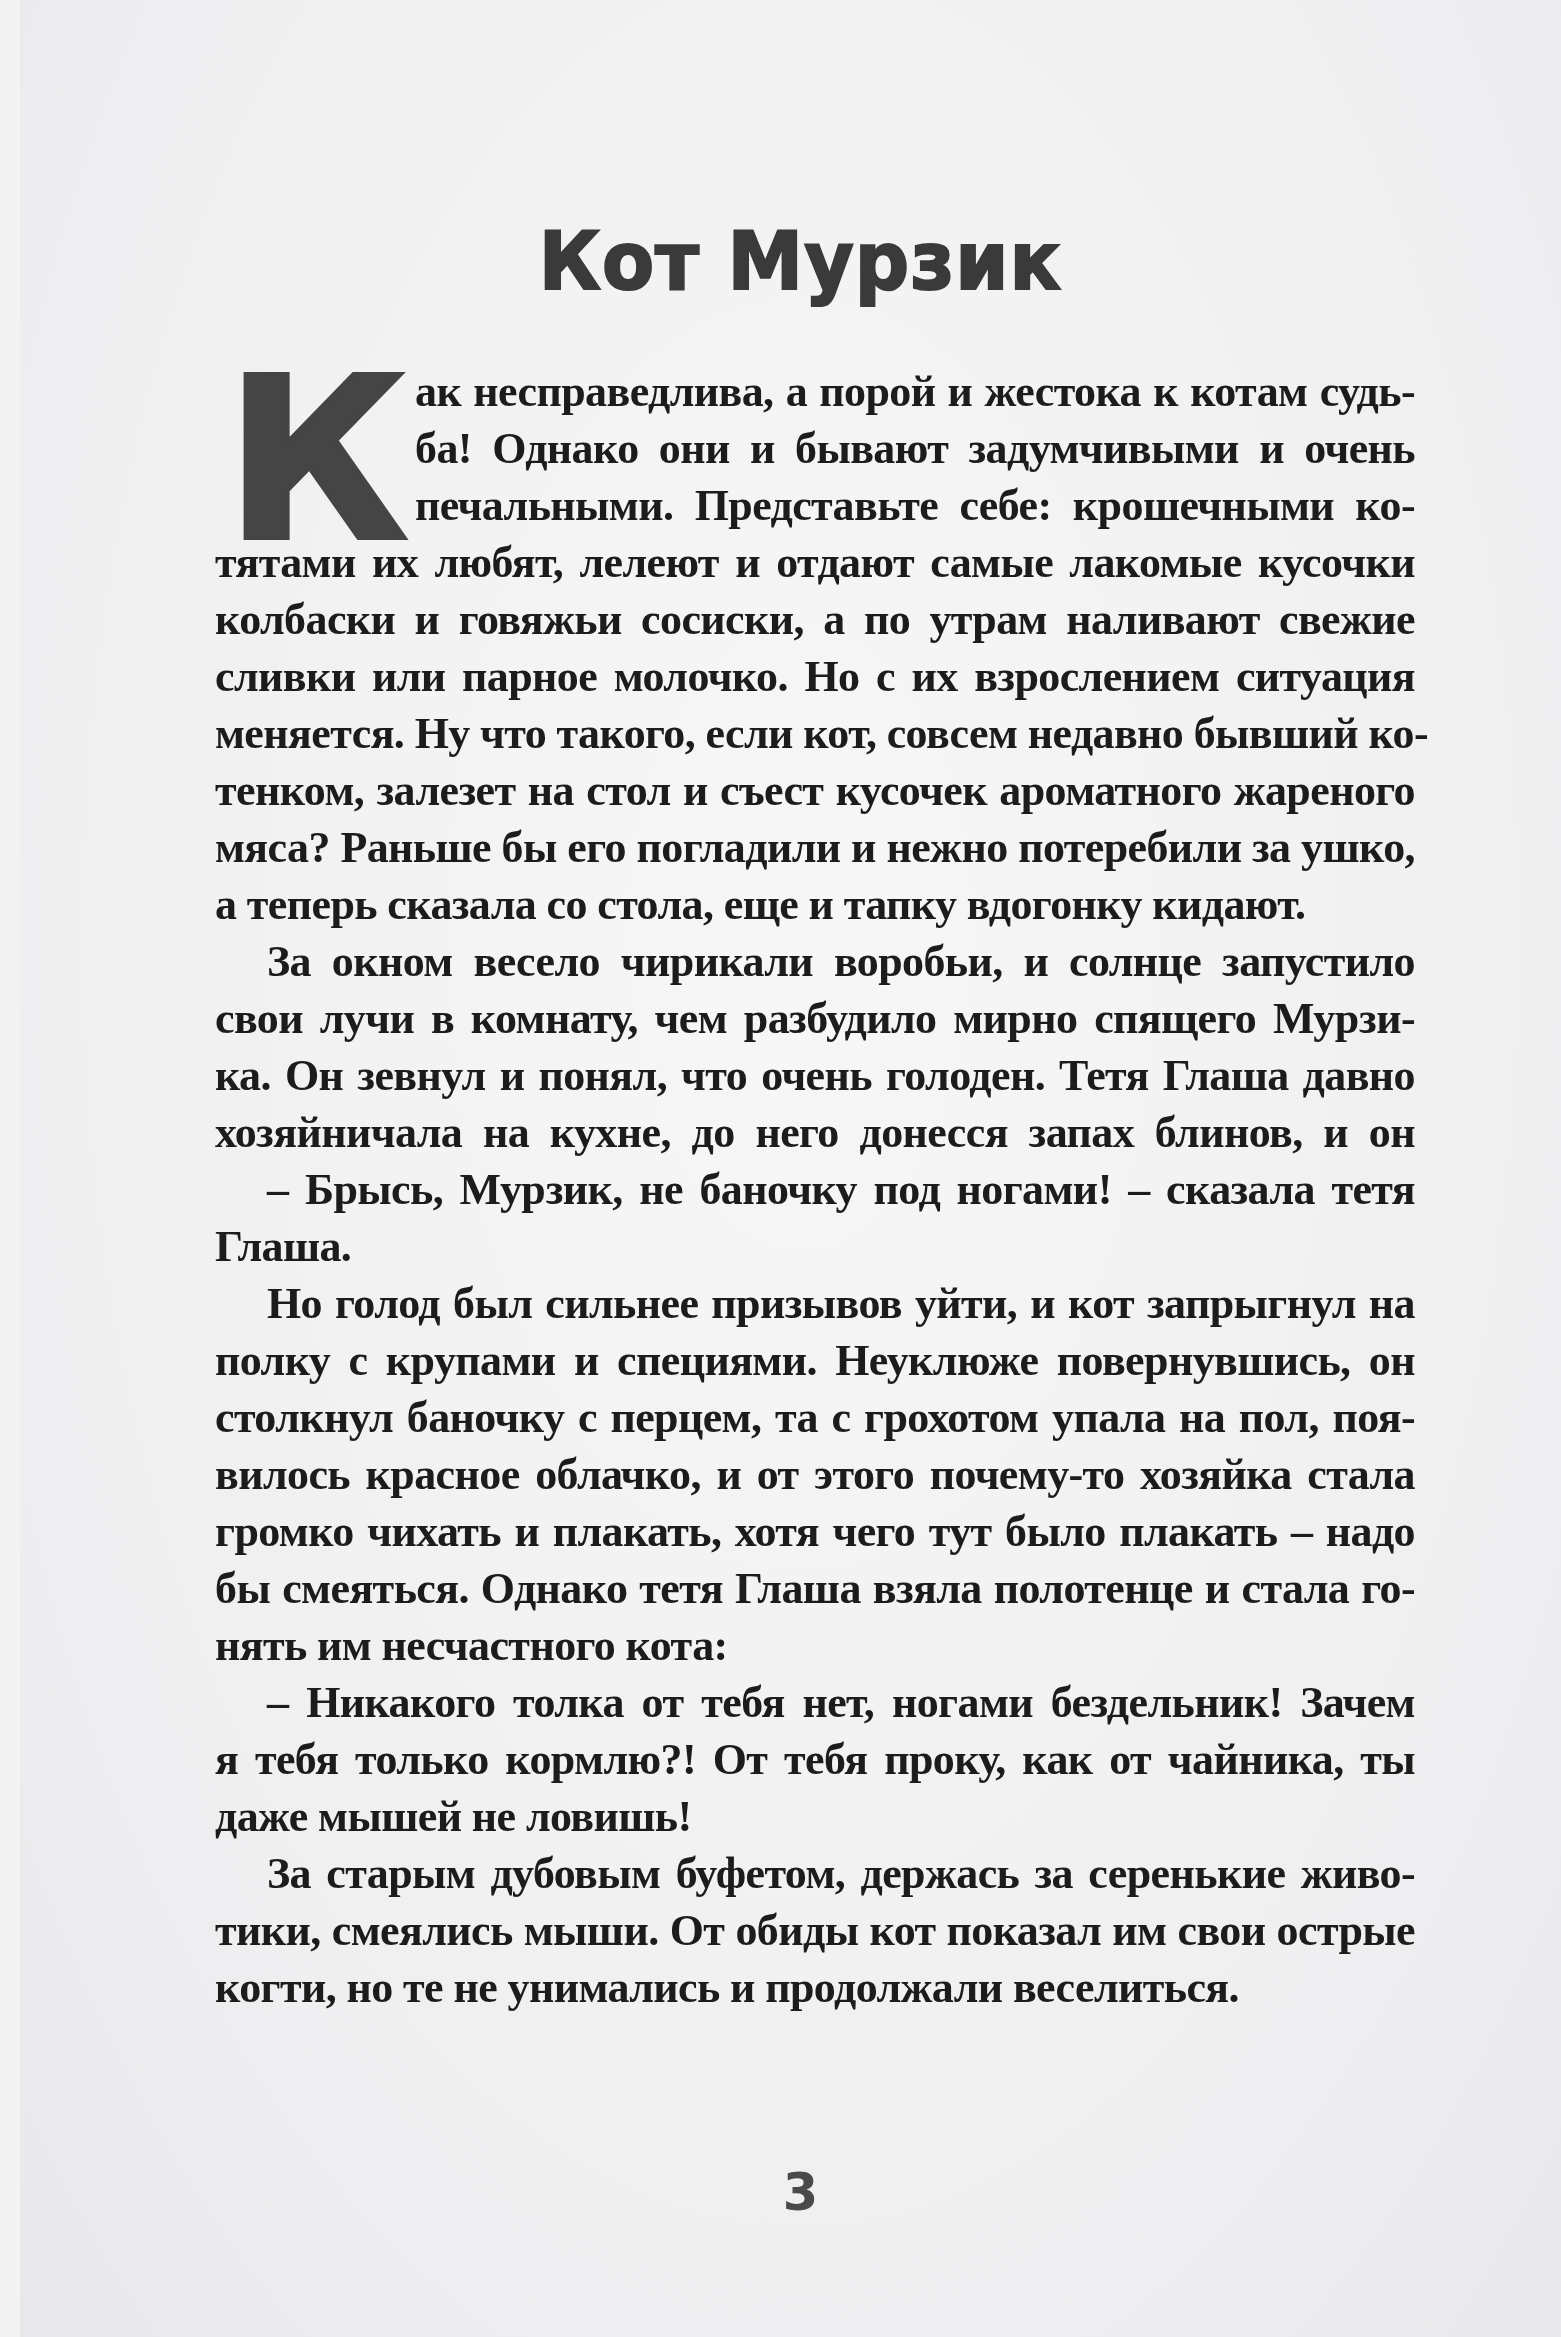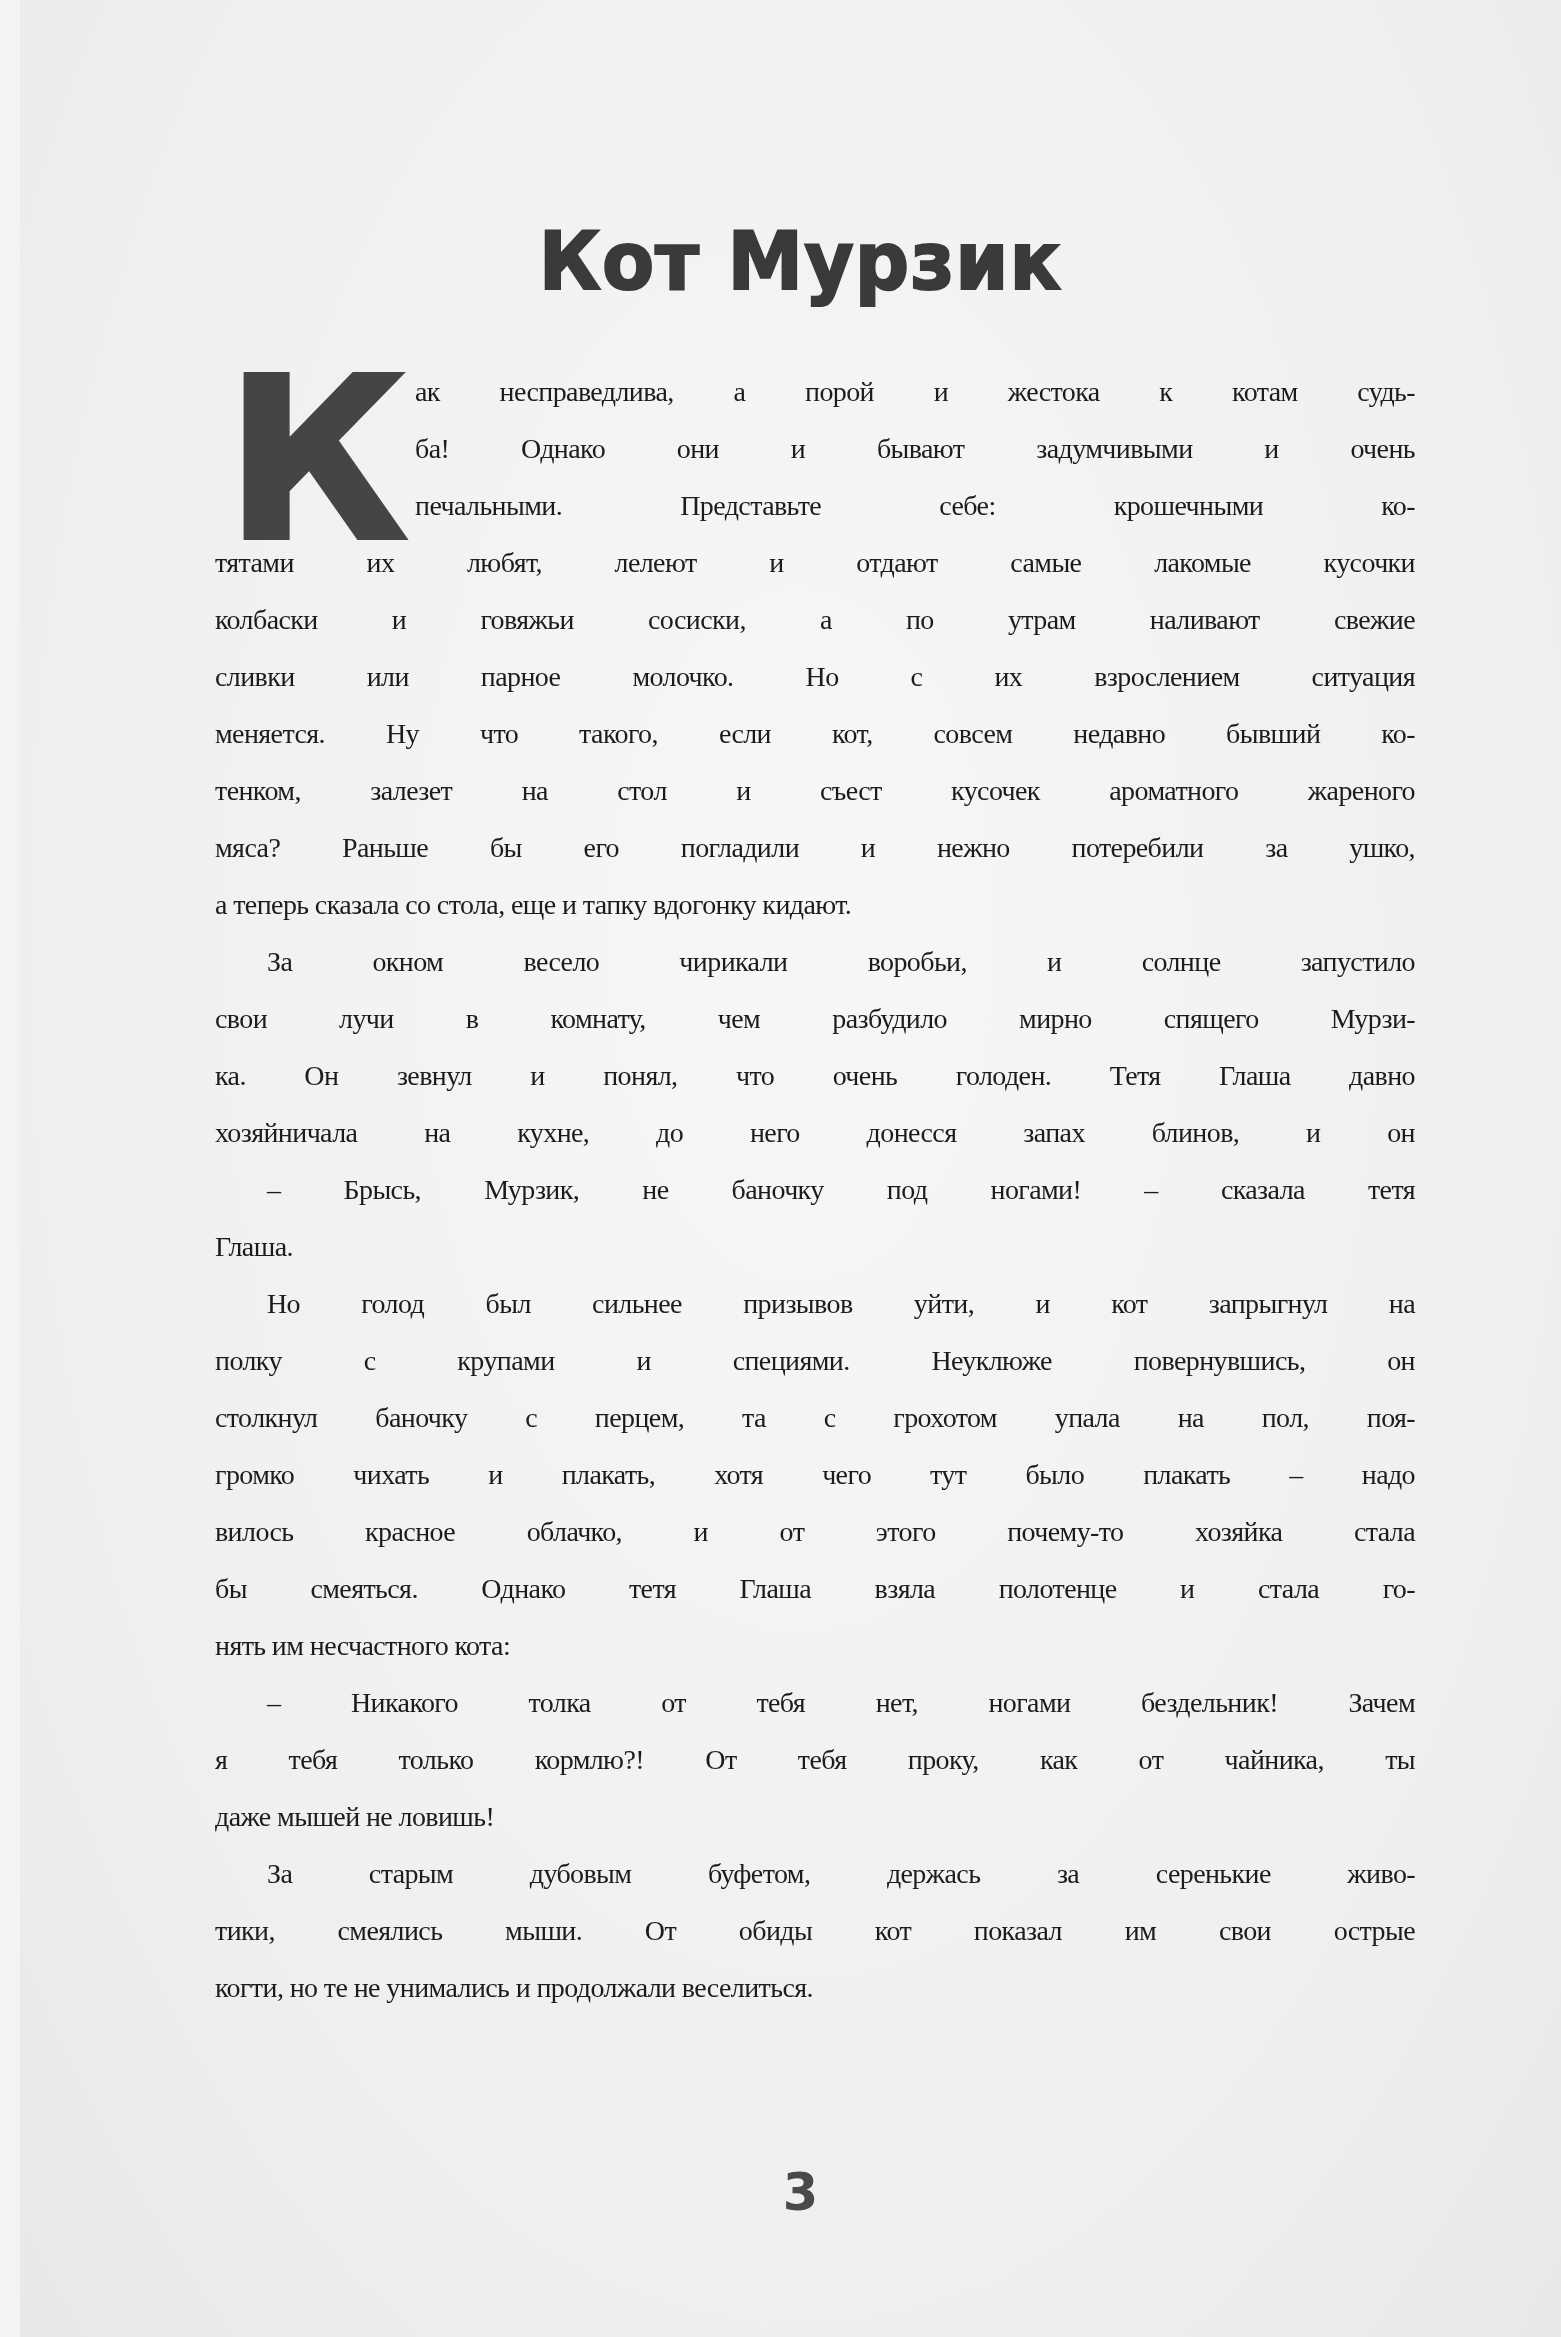--- a/index.html
+++ b/index.html
@@ -24,24 +24,25 @@
     font-weight: bold;
     font-size: 76px;
     letter-spacing: 1px;
     color: #3a3a3a;
     -webkit-text-stroke: 2px #3a3a3a;
     transform: scaleY(1.05);
   }
   .text {
     position: absolute;
     left: 195px; width: 1200px; top: 363px;
-    font-size: 28px;
+    font-size: 44px;
     line-height: 57px;
     text-align: justify;
     text-align-last: left;
+    font-weight: bold;
   }
   .line {
     display: block;
     white-space: nowrap;
     text-align: justify;
     text-align-last: justify;
     transform-origin: left center;
     letter-spacing: -0.6px;
   }
   .line.last { text-align-last: left; }
@@ -91,22 +92,22 @@
     <span class="line">свои лучи в комнату, чем разбудило мирно спящего Мурзи-</span>
     <span class="line">ка. Он зевнул и понял, что очень голоден. Тетя Глаша давно</span>
     <span class="line">хозяйничала на кухне, до него донесся запах блинов, и он</span>
 
     <span class="line indent">– Брысь, Мурзик, не баночку под ногами! – сказала тетя</span>
     <span class="line last">Глаша.</span>
 
     <span class="line indent">Но голод был сильнее призывов уйти, и кот запрыгнул на</span>
     <span class="line">полку с крупами и специями. Неуклюже повернувшись, он</span>
     <span class="line">столкнул баночку с перцем, та с грохотом упала на пол, поя-</span>
+    <span class="line">вилось красное облачко, и от этого почему-то хозяйка стала</span>
     <span class="line">громко чихать и плакать, хотя чего тут было плакать – надо</span>
-    <span class="line">вилось красное облачко, и от этого почему-то хозяйка стала</span>
     <span class="line">бы смеяться. Однако тетя Глаша взяла полотенце и стала го-</span>
     <span class="line last">нять им несчастного кота:</span>
 
     <span class="line indent">– Никакого толка от тебя нет, ногами бездельник! Зачем</span>
     <span class="line">я тебя только кормлю?! От тебя проку, как от чайника, ты</span>
     <span class="line last">даже мышей не ловишь!</span>
 
     <span class="line indent">За старым дубовым буфетом, держась за серенькие живо-</span>
     <span class="line">тики, смеялись мыши. От обиды кот показал им свои острые</span>
     <span class="line last">когти, но те не унимались и продолжали веселиться.</span>

